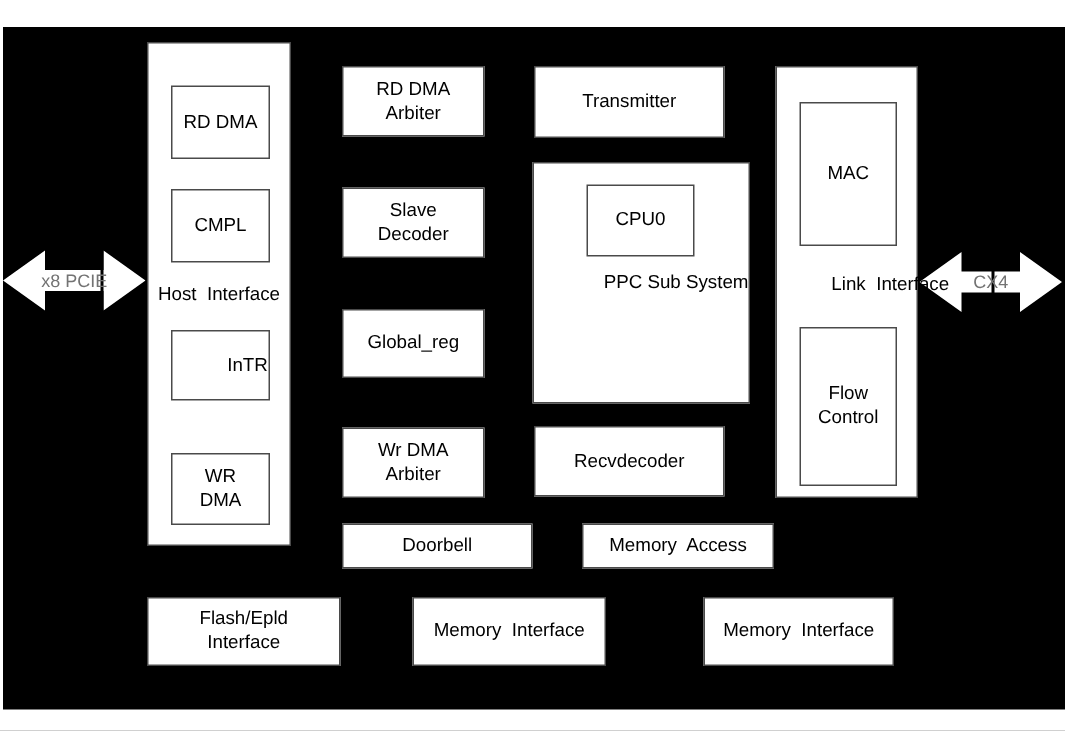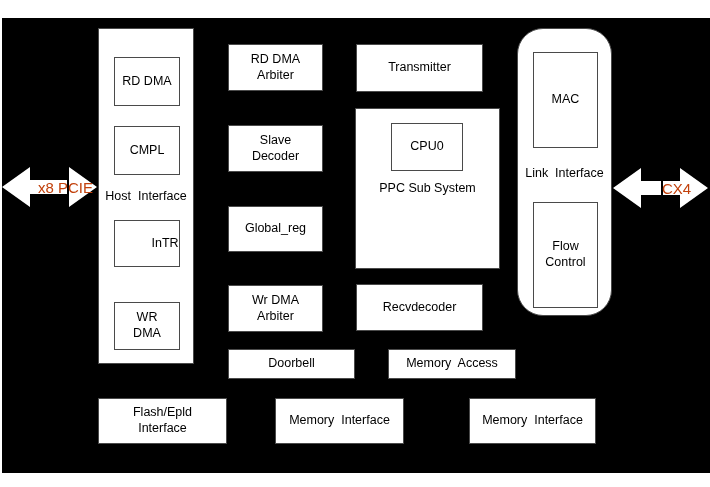--- a/index.html
+++ b/index.html
@@ -59,29 +59,29 @@
     height: 42px;
   }
   .port svg {
     position: absolute;
     left: 0;
     top: 0;
     display: block;
   }
   .port-label {
     position: absolute;
-    left: 16px;
+    left: 0;
     top: 0;
     width: 100%;
     height: 100%;
     display: flex;
     align-items: center;
     justify-content: center;
-    color: #c2410c;
-    font-size: 15px;
+    color: #737373;
+    font-size: 12px;
     white-space: pre-wrap;
   }
 </style>
 </head>
 <body>
 
 <div id="page">
 
   <div id="diagram-bg"></div>
 
@@ -116,29 +116,29 @@
 Decoder</div>
   <div class="box" style="left:228px; top:206px; width:95px; height:46px;">Global_reg</div>
   <div class="box" style="left:228px; top:285px; width:95px; height:47px;">Wr DMA
 Arbiter</div>
   <div class="box" style="left:228px; top:349px; width:127px; height:30px;">Doorbell</div>
 
   <div class="box" style="left:356px; top:44px; width:127px; height:48px;">Transmitter</div>
 
   <div class="container-box" style="left:355px; top:108px; width:145px; height:161px;">
     <div class="box" style="left:35px; top:14px; width:72px; height:48px;">CPU0</div>
-    <div class="container-label" style="top:72px;">PPC Sub System</div>
+    <div class="container-label" style="top:72px;text-align:right;">PPC Sub System</div>
   </div>
 
   <div class="box" style="left:356px; top:284px; width:127px; height:47px;">Recvdecoder</div>
   <div class="box" style="left:388px; top:349px; width:128px; height:30px;">Memory  Access</div>
 
-  <div class="container-box" style="left:517px; top:28px; width:95px; height:288px;border-radius:26px;">
+  <div class="container-box" style="left:517px; top:44px; width:95px; height:288px;">
     <div class="box" style="left:15px; top:23px; width:65px; height:96px;">MAC</div>
-    <div class="container-label" style="top:137px;">Link  Interface</div>
+    <div class="container-label" style="top:137px;padding-left:29px;">Link  Interface</div>
     <div class="box" style="left:15px; top:173px; width:65px; height:106px;">Flow
 Control</div>
   </div>
 
   <div class="box" style="left:98px; top:398px; width:129px; height:46px;">Flash/Epld
 Interface</div>
   <div class="box" style="left:275px; top:398px; width:129px; height:46px;">Memory  Interface</div>
   <div class="box" style="left:469px; top:398px; width:127px; height:46px;">Memory  Interface</div>
 
 </div>

